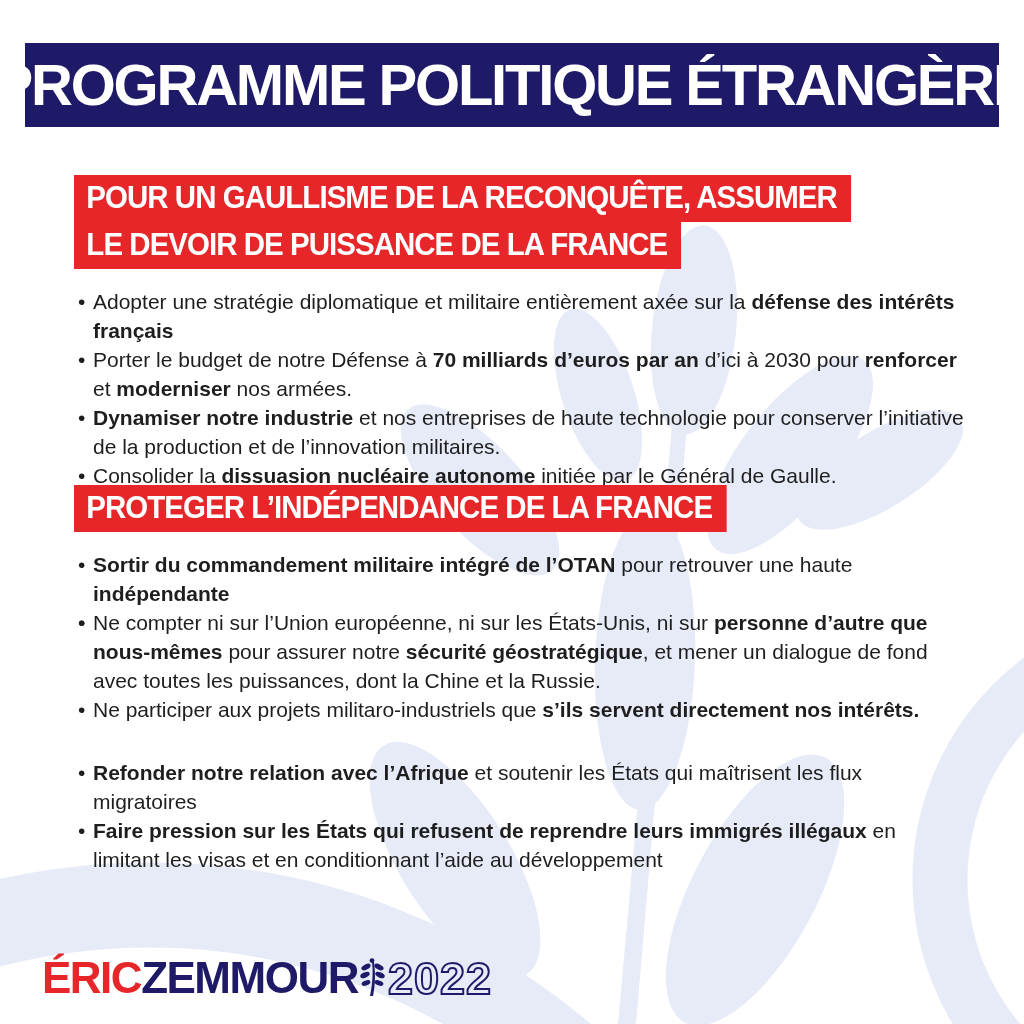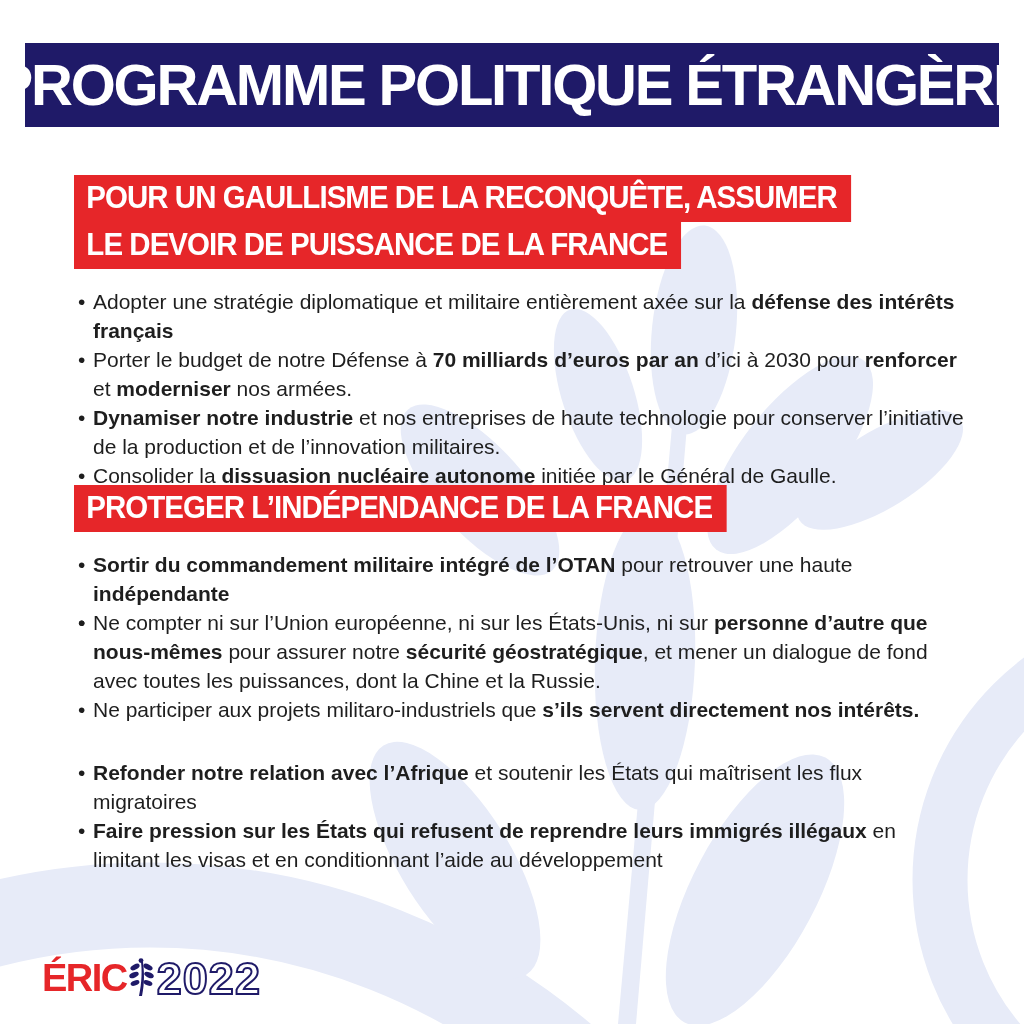--- a/index.html
+++ b/index.html
@@ -48,21 +48,21 @@
     font-size:21px;line-height:29px;color:var(--text);
   }
   ul.bullets li .dot{position:absolute;left:0;top:0;}
   ul.bullets b{font-weight:700;}
 
   .footer{
     position:absolute;left:42px;top:954px;height:48px;
     display:flex;align-items:center;z-index:1;
   }
   .logo-eric,.logo-zemmour{
-    font-size:38px;font-weight:700;letter-spacing:-1.5px;line-height:1;
+    font-size:44px;font-weight:700;letter-spacing:-1.5px;line-height:1;
   }
   .logo-eric{color:var(--red);}
   .logo-zemmour{color:var(--navy);}
   .sprig{width:26px;height:40px;margin:0 3px 0 1px;}
   .logo-year{
     font-size:45px;font-weight:700;letter-spacing:1px;line-height:1;color:var(--navy);
   }
   @supports (-webkit-text-stroke: 2px #000){
     .logo-year{color:transparent;-webkit-text-stroke:2px var(--navy);}
   }
@@ -121,20 +121,21 @@
         <section class="section s2">
           <ul class="bullets">
             <li><span class="dot">•</span><b>Refonder notre relation avec l’Afrique</b><span> et soutenir les États qui maîtrisent les flux migratoires</span></li>
             <li><span class="dot">•</span><b>Faire pression sur les États qui refusent de reprendre leurs immigrés illégaux</b><span> en limitant les visas et en conditionnant l’aide au développement</span></li>
           </ul>
         </section>
       </main>
 
     <footer class="footer">
       <span class="logo-eric">ÉRIC</span>
+        <span class="logo-zemmour">ZEMMOUR</span>
       <svg class="sprig" viewBox="0 0 26 40" aria-hidden="true">
         <g fill="#1f1a68">
           <path d="M13 4 C14 12 14 24 11 38 L14 38 C17 24 16 12 15 4 Z"></path>
           <ellipse cx="7" cy="9" rx="5" ry="2.6" transform="rotate(-28 7 9)"></ellipse>
           <ellipse cx="20" cy="9" rx="5" ry="2.6" transform="rotate(28 20 9)"></ellipse>
           <ellipse cx="6" cy="17" rx="5" ry="2.6" transform="rotate(-24 6 17)"></ellipse>
           <ellipse cx="21" cy="17" rx="5" ry="2.6" transform="rotate(24 21 17)"></ellipse>
           <ellipse cx="7" cy="25" rx="4.6" ry="2.4" transform="rotate(-20 7 25)"></ellipse>
           <ellipse cx="20" cy="25" rx="4.6" ry="2.4" transform="rotate(20 20 25)"></ellipse>
           <circle cx="13" cy="2.6" r="2.4"></circle>

